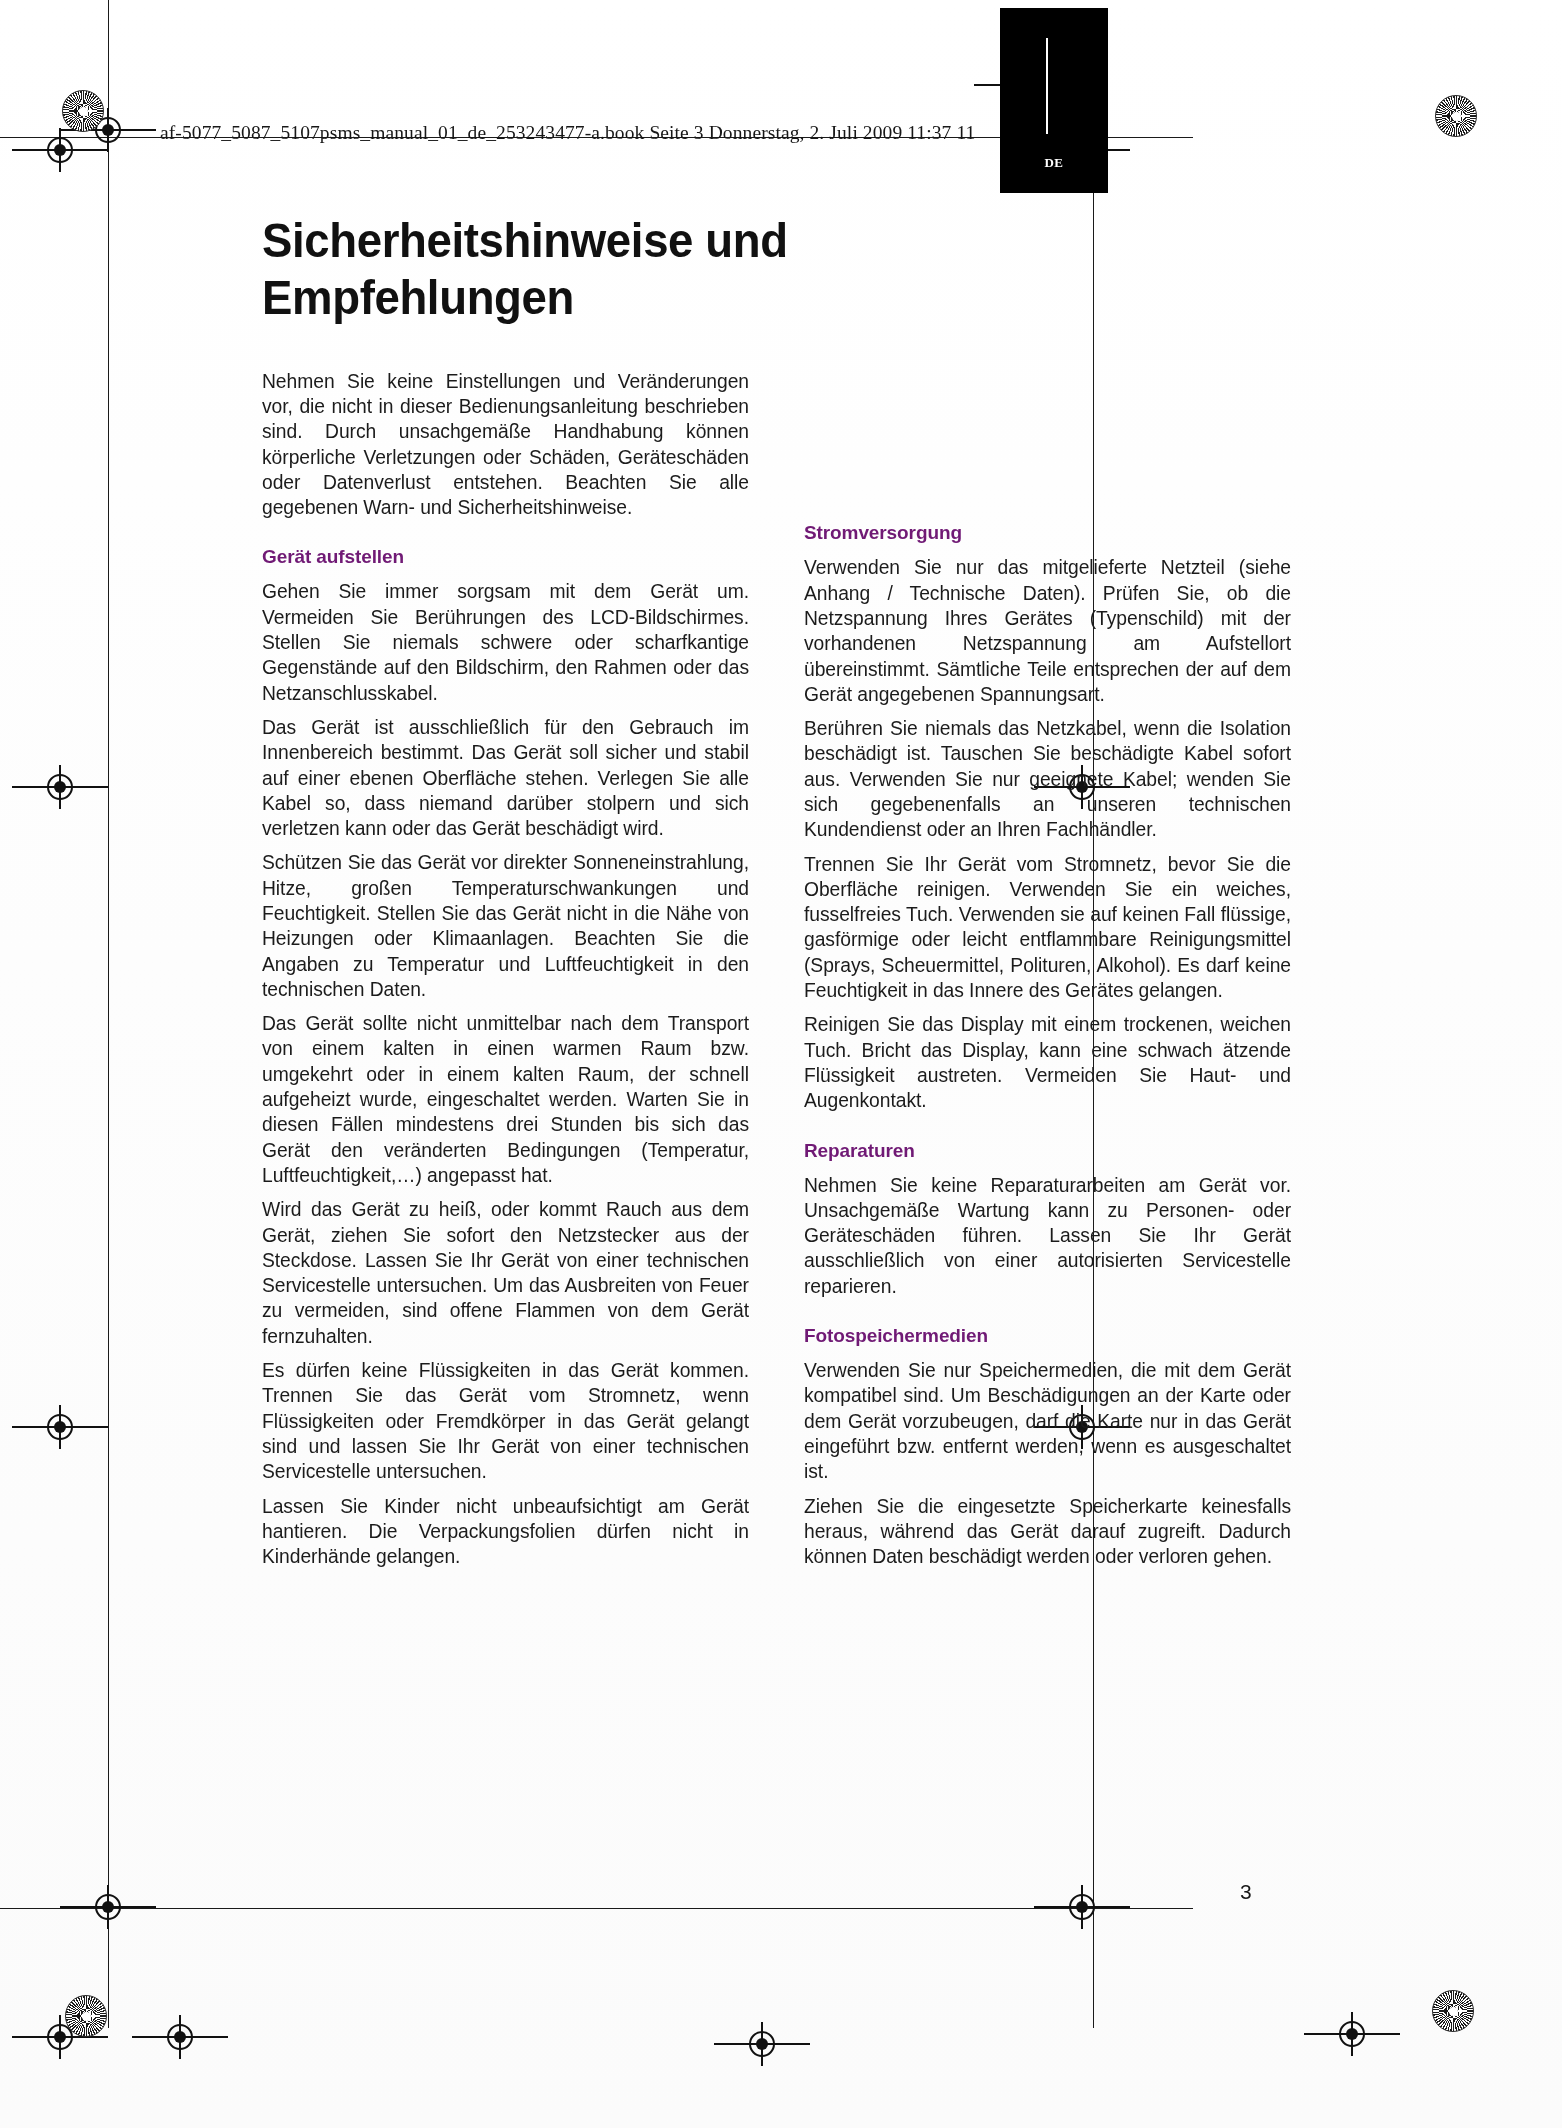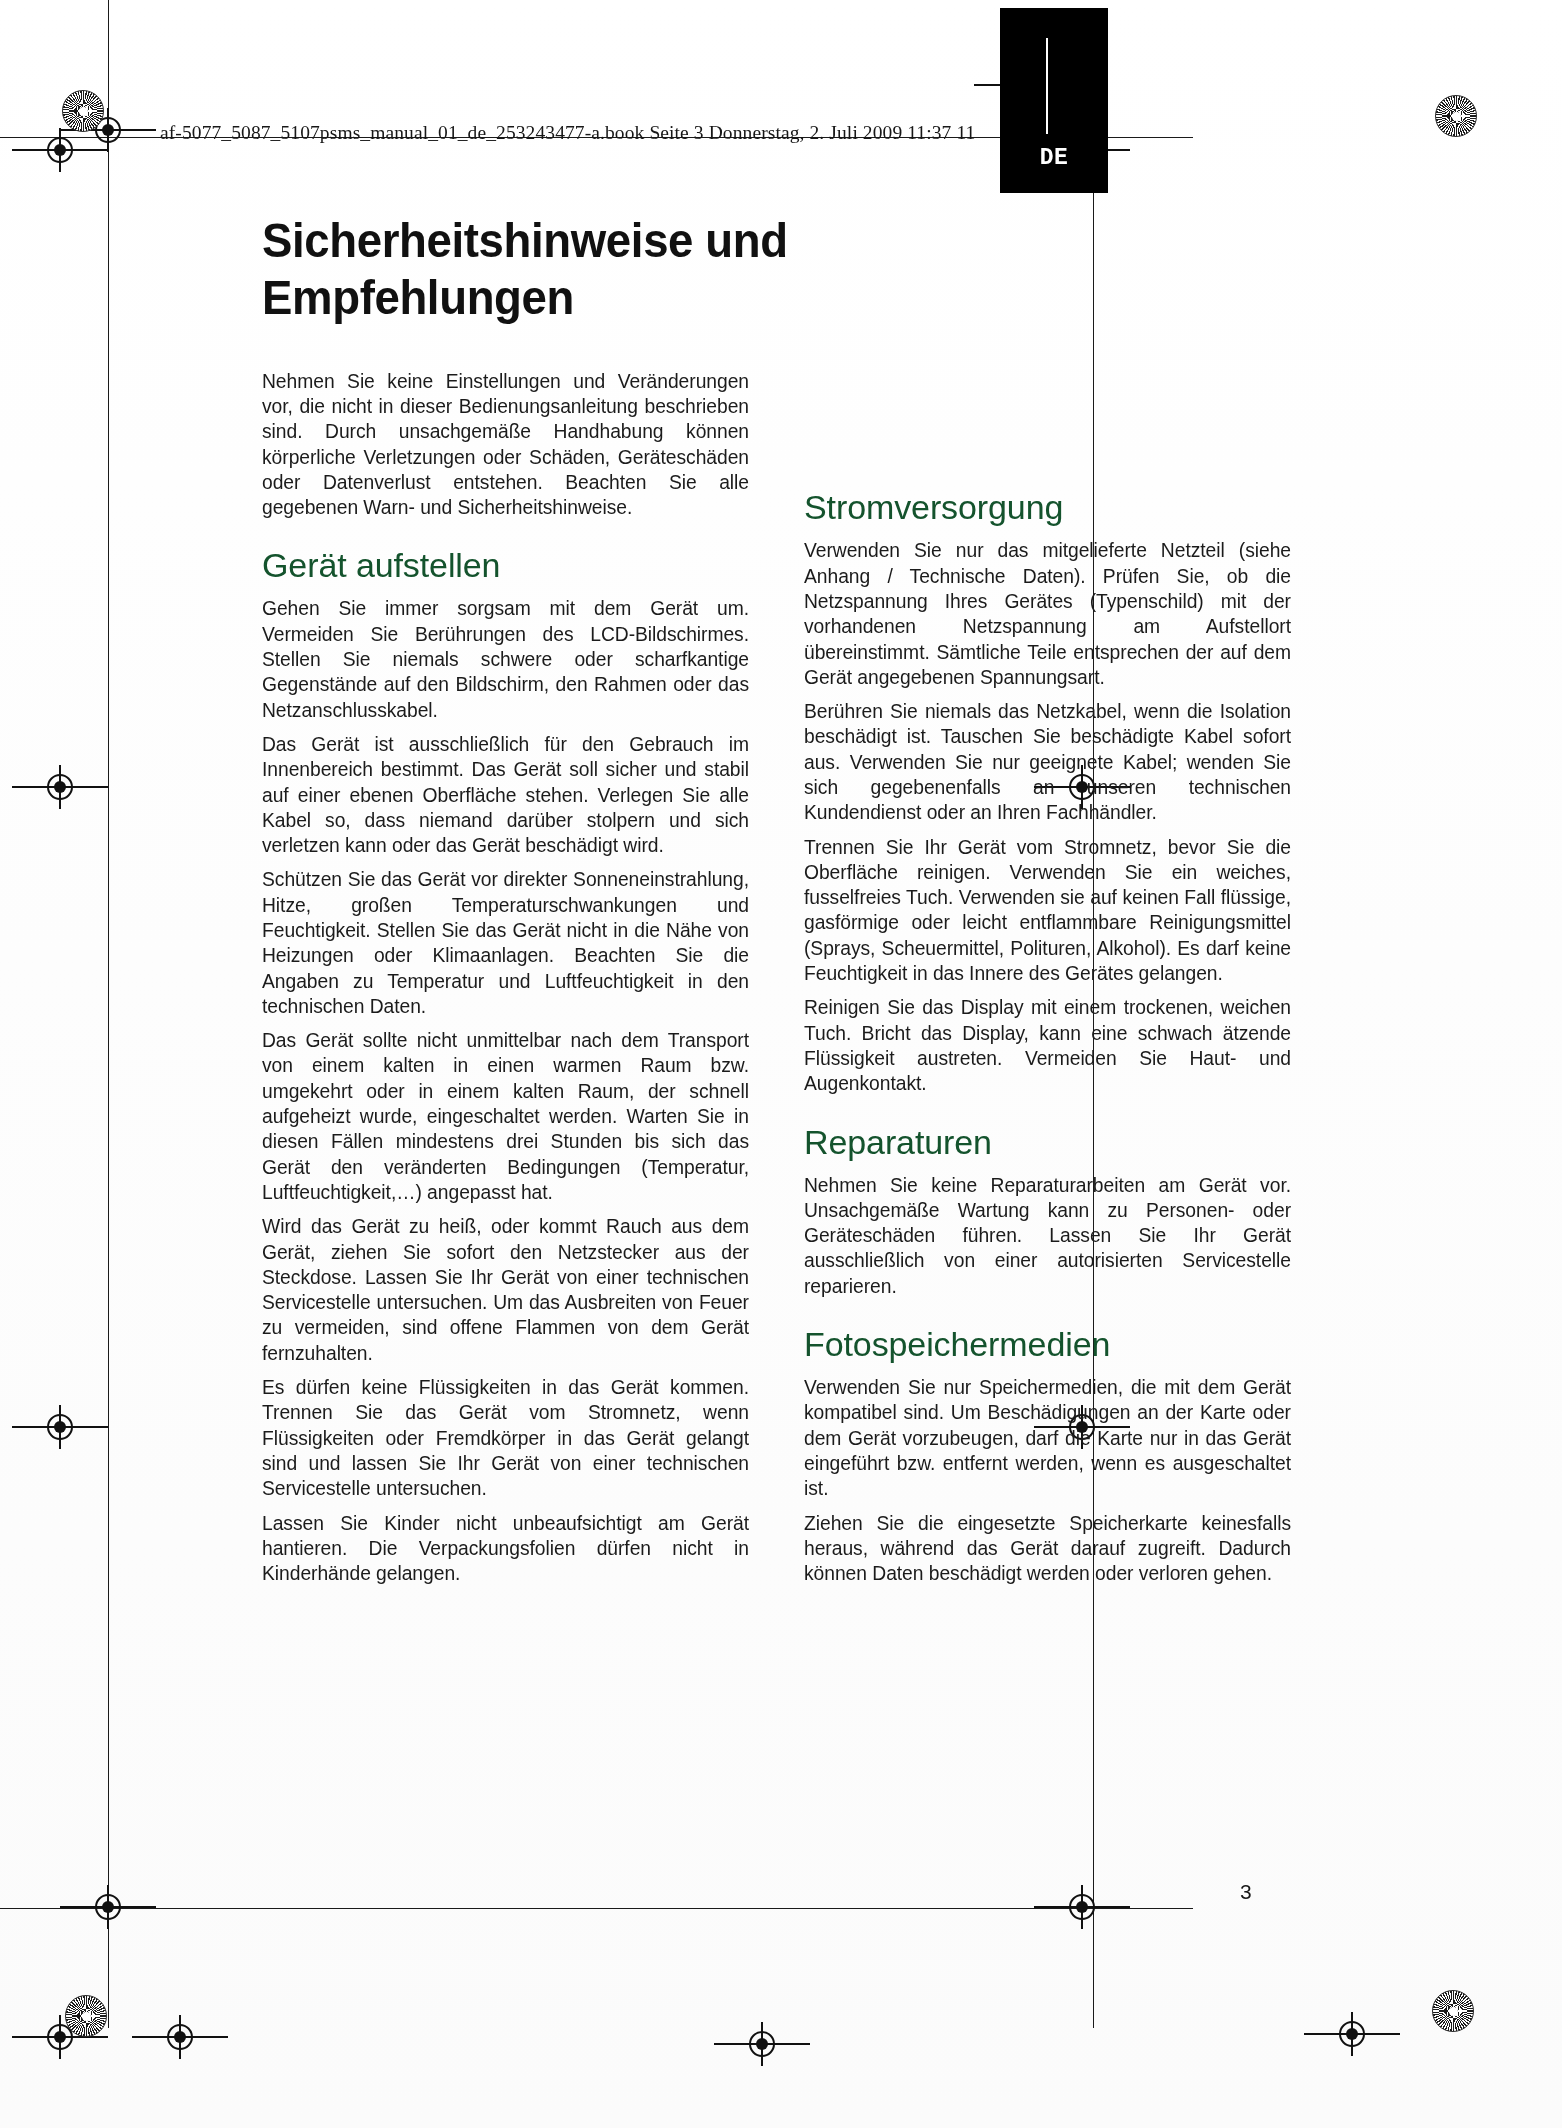--- a/index.html
+++ b/index.html
@@ -121,22 +121,22 @@
     height: 96px;
     background: #fff;
   }
   #lang-tab-label {
     position: absolute;
     left: 0;
     right: 0;
     bottom: 22px;
     text-align: center;
     color: #fff;
-    font-family: Liberation Mono, monospace;
-    font-size: 23px;
+    font-family: Liberation Serif, serif;
+    font-size: 13px;
     font-weight: bold;
     letter-spacing: 0.5px;
   }
 
   
   #file-header {
     position: absolute;
     left: 160px;
     top: 122px;
     font-family: "Liberation Serif", serif;
@@ -180,23 +180,23 @@
     display: flex;
     gap: 55px;
     align-items: flex-end;
   }
   .col {
     width: 487px;
   }
 
   .sec-head {
     font-family: "Liberation Sans", sans-serif;
-    font-size: 34px;
-    font-weight: normal;
-    color: #14532d;
+    font-size: 19px;
+    font-weight: bold;
+    color: #701a75;
     margin: 26px 0 11px 0;
     letter-spacing: -0.1px;
   }
   .col > .sec-head:first-child { margin-top: 0; }
 
   p.body {
     margin: 0 0 9px 0;
     font-family: "Liberation Sans", sans-serif;
     font-size: 19.3px;
     line-height: 25.3px;

